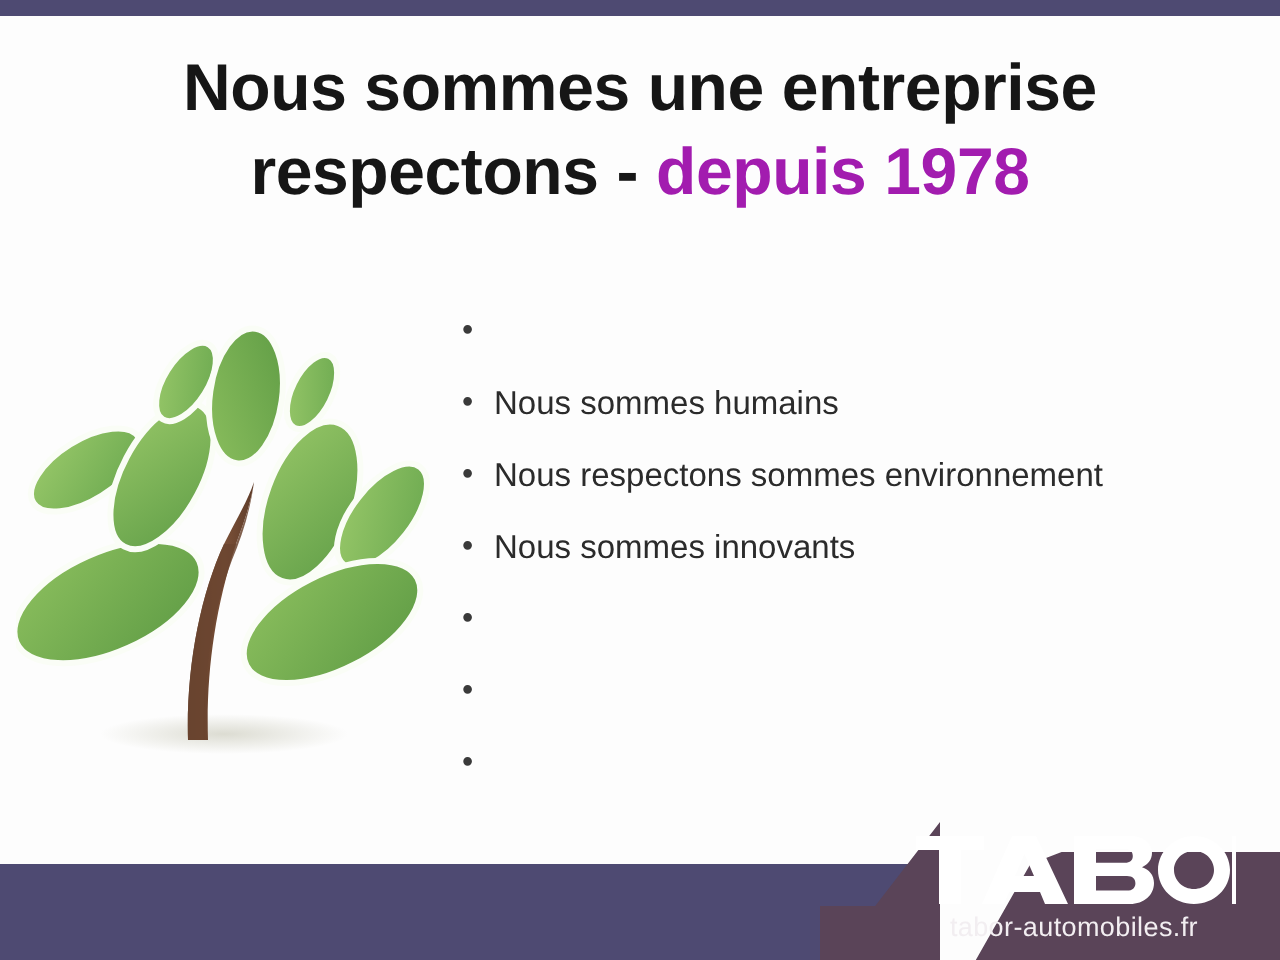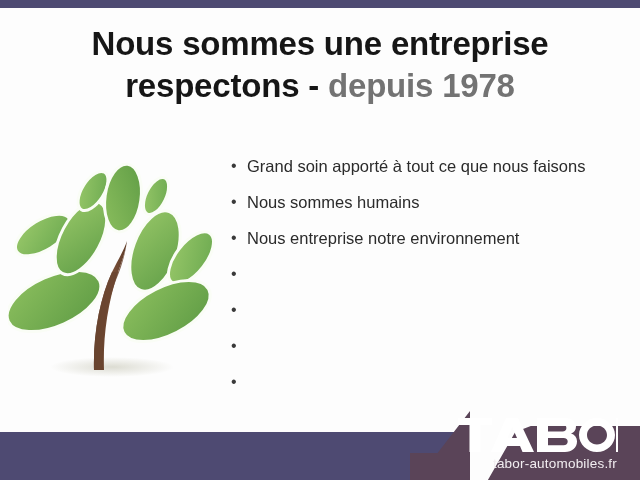--- a/index.html
+++ b/index.html
@@ -48,21 +48,21 @@
     display: block;
     font-size: 33px;
     font-weight: 700;
     color: #161616;
     white-space: nowrap;
   }
   .headline-line.line2 {
     margin-top: 2px;
   }
   .accent {
-    color: #737373;
+    color: #a21caf;
     font-weight: 700;
   }
   .dash {
     color: #161616;
     font-weight: 700;
   }
 
   
   #tree-illustration {
     position: absolute;
@@ -145,21 +145,21 @@
     bottom: 28px;
     height: 34px;
     display: flex;
     align-items: center;
     justify-content: flex-end;
   }
   #logo-wordmark svg { display:block; }
 
   #logo-domain {
     position: absolute;
-    right: 23px;
+    right: 41px;
     bottom: 9px;
     font-size: 13.5px;
     color: #f2eef1;
     letter-spacing: 0.2px;
     white-space: nowrap;
   }
 </style>
 </head>
 <body>
 
@@ -221,32 +221,32 @@
         <ellipse cx="147" cy="113" rx="42" ry="22" fill="url(#lg3)" transform="rotate(-70 147 113)"></ellipse>
         <ellipse cx="183" cy="120" rx="31" ry="15" fill="url(#lg1)" transform="rotate(-52 183 120)"></ellipse>
         <ellipse cx="158" cy="173" rx="48" ry="24" fill="url(#lg2)" transform="rotate(-27 158 173)"></ellipse>
       </g>
     </svg>
   </div>
 
   <ul id="bullet-list">
     <li>
       <span class="bullet-dot">•</span>
-      <span>Grand soin apporté à tout ce que nous faisons</span>
     </li>
     <li>
       <span class="bullet-dot">•</span>
       <span>Nous sommes humains</span>
     </li>
     <li>
       <span class="bullet-dot">•</span>
-      <span>Nous entreprise notre environnement</span>
-    </li>
-    <li>
-      <span class="bullet-dot">•</span>
+      <span>Nous respectons sommes environnement</span>
+    </li>
+    <li>
+      <span class="bullet-dot">•</span>
+      <span>Nous sommes innovants</span>
     </li>
     <li>
       <span class="bullet-dot">•</span>
     </li>
     <li>
       <span class="bullet-dot">•</span>
     </li>
     <li>
       <span class="bullet-dot">•</span>
     </li>

